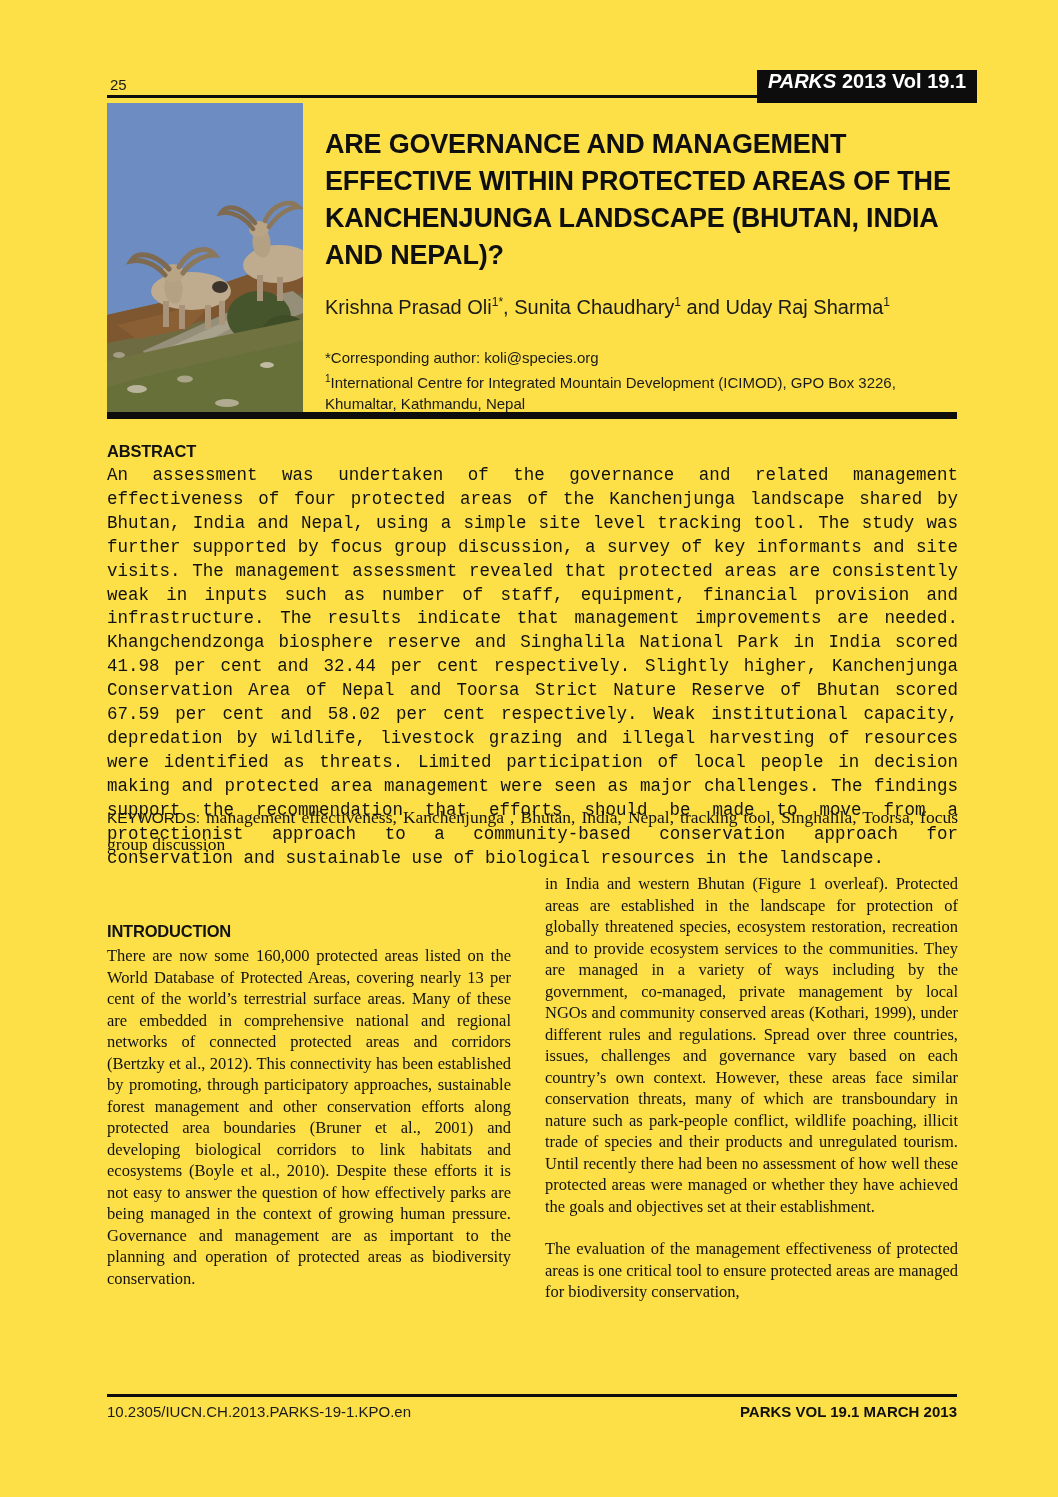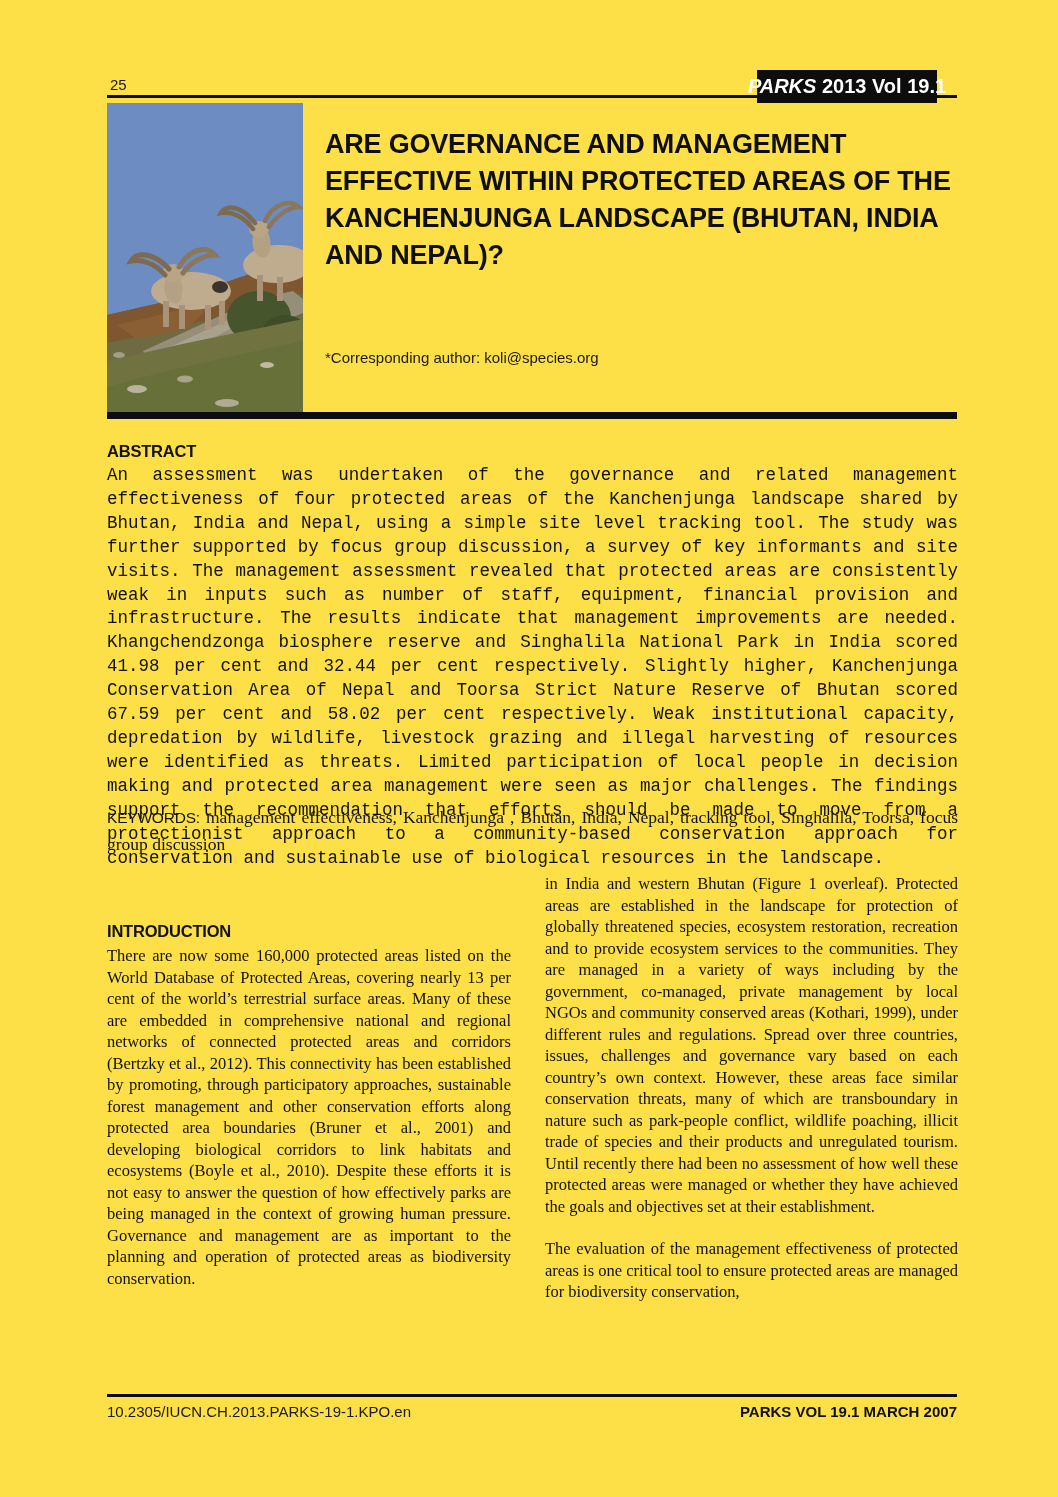--- a/index.html
+++ b/index.html
@@ -11,23 +11,23 @@
   
   .page-number {
     position:absolute; left:110px; top:76px;
     font-size:15px; color:#1a1a1a;
   }
   .header-rule {
     position:absolute; left:107px; top:95px; width:850px; height:3px;
     background:#0d0d0d;
   }
   .journal-banner {
-    position:absolute; left:757px; top:70px; width:180px; height:33px;
+    position:absolute; left:757px; top:70px; width:220px; height:33px;
     background:#0d0d0d; color:#ffffff;
-    display:flex; align-items:center; justify-content:center;
+    display:flex; align-items:flex-start; justify-content:center;
     font-size:20px; font-weight:bold; white-space:pre;
   }
   .journal-banner .it { font-style:italic; }
   
   .photo {
     position:absolute; left:107px; top:103px; width:196px; height:310px;
     overflow:hidden;
   }
   
   .title {
@@ -150,38 +150,40 @@
         <path d="M148,126 q-6,16 2,26 q8,6 12,-2 q4,-12 -2,-22 z" fill="#b4a083"></path>
         <ellipse cx="152" cy="126" rx="10" ry="8" fill="#b9a586"></ellipse>
         <path d="M148,120 C136,104 120,100 114,110 C124,108 138,114 146,126" fill="none" stroke="#7d6a50" stroke-width="4.5" stroke-linecap="round"></path>
         <path d="M158,118 C166,100 184,96 192,104 C182,104 170,112 162,124" fill="none" stroke="#8a775c" stroke-width="4.5" stroke-linecap="round"></path>
       </g>
     </svg>
   </div>
 
   <div class="title">ARE GOVERNANCE AND MANAGEMENT EFFECTIVE WITHIN PROTECTED AREAS OF THE KANCHENJUNGA LANDSCAPE (BHUTAN, INDIA AND NEPAL)?</div>
 
+  <div class="authors"><span>Krishna Prasad Oli</span><sup>1*</sup><span>, </span><span>Sunita Chaudhary</span><sup>1</sup><span> and </span><span>Uday Raj Sharma</span><sup>1</sup></div>
 
   <div class="affil-block">
     <div>*Corresponding author: koli@species.org</div>
+    <div><sup>1</sup><span>International Centre for Integrated Mountain Development (ICIMOD), GPO Box 3226, Khumaltar, Kathmandu, Nepal</span></div>
   </div>
 
   <div class="divider-bar"></div>
 
   <div class="abstract-heading">ABSTRACT</div>
   <div class="abstract-body">An assessment was undertaken of the governance and related management effectiveness of four protected areas of the Kanchenjunga landscape shared by Bhutan, India and Nepal, using a simple site level tracking tool. The study was further supported by focus group discussion, a survey of key informants and site visits. The management assessment revealed that protected areas are consistently weak in inputs such as number of staff, equipment, financial provision and infrastructure. The results indicate that management improvements are needed. Khangchendzonga biosphere reserve and Singhalila National Park in India scored 41.98 per cent and 32.44 per cent respectively. Slightly higher, Kanchenjunga Conservation Area of Nepal and Toorsa Strict Nature Reserve of Bhutan scored 67.59 per cent and 58.02 per cent respectively. Weak institutional capacity, depredation by wildlife, livestock grazing and illegal harvesting of resources were identified as threats. Limited participation of local people in decision making and protected area management were seen as major challenges. The findings support the recommendation that efforts should be made to move from a protectionist approach to a community-based conservation approach for conservation and sustainable use of biological resources in the landscape.</div>
 
   <div class="keywords"><span class="kw-label">KEYWORDS:</span><span style="white-space:pre-wrap;"> management effectiveness, Kanchenjunga , Bhutan, India, Nepal, tracking tool, Singhalila, Toorsa, focus group discussion</span></div>
 
   <div class="col-left">
     <h2 class="section-heading">INTRODUCTION</h2>
     <p class="body-par">There are now some 160,000 protected areas listed on the World Database of Protected Areas, covering nearly 13 per cent of the world’s terrestrial surface areas. Many of these are embedded in comprehensive national and regional networks of connected protected areas and corridors (Bertzky et al., 2012). This connectivity has been established by promoting, through participatory approaches, sustainable forest management and other conservation efforts along protected area boundaries (Bruner et al., 2001) and developing biological corridors to link habitats and ecosystems (Boyle et al., 2010). Despite these efforts it is not easy to answer the question of how effectively parks are being managed in the context of growing human pressure. Governance and management are as important to the planning and operation of protected areas as biodiversity conservation.</p>
   </div>
   <div class="col-right">
     <p class="body-par">in India and western Bhutan (Figure 1 overleaf). Protected areas are established in the landscape for protection of globally threatened species, ecosystem restoration, recreation and to provide ecosystem services to the communities. They are managed in a variety of ways including by the government, co-managed, private management by local NGOs and community conserved areas (Kothari, 1999), under different rules and regulations. Spread over three countries, issues, challenges and governance vary based on each country’s own context. However, these areas face similar conservation threats, many of which are transboundary in nature such as park-people conflict, wildlife poaching, illicit trade of species and their products and unregulated tourism. Until recently there had been no assessment of how well these protected areas were managed or whether they have achieved the goals and objectives set at their establishment.</p>
     <p class="body-par">The evaluation of the management effectiveness of protected areas is one critical tool to ensure protected areas are managed for biodiversity conservation,</p>
   </div>
 
   <div class="footer-rule"></div>
   <div class="footer-left">10.2305/IUCN.CH.2013.PARKS-19-1.KPO.en</div>
-  <div class="footer-right">PARKS VOL 19.1 MARCH 2007</div>
+  <div class="footer-right">PARKS VOL 19.1 MARCH 2013</div>
 
 </div>
 
 </body></html>

